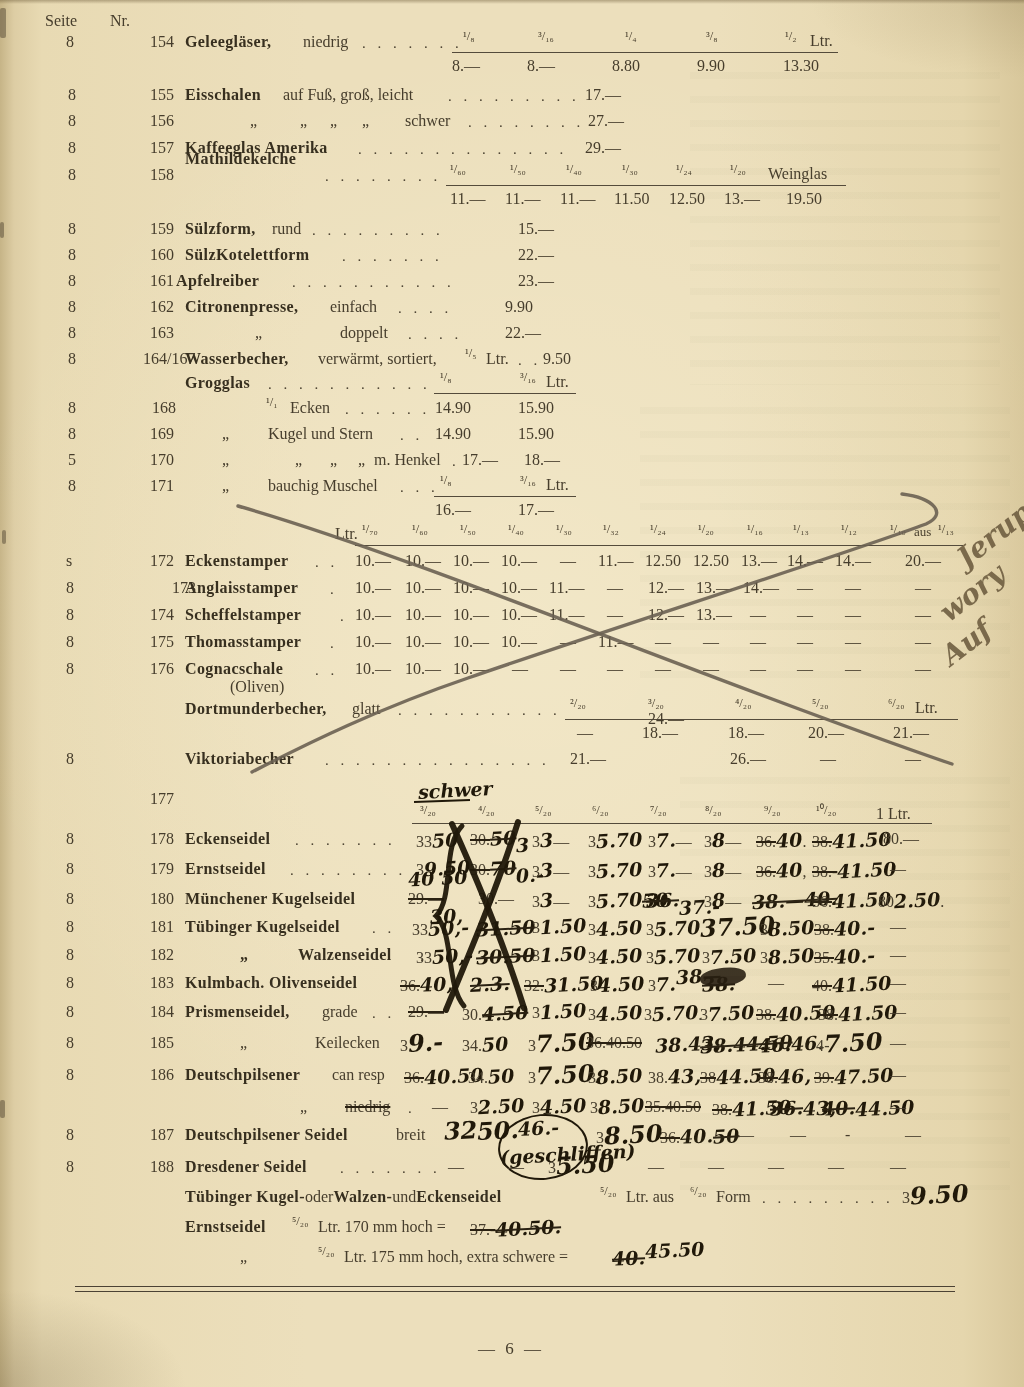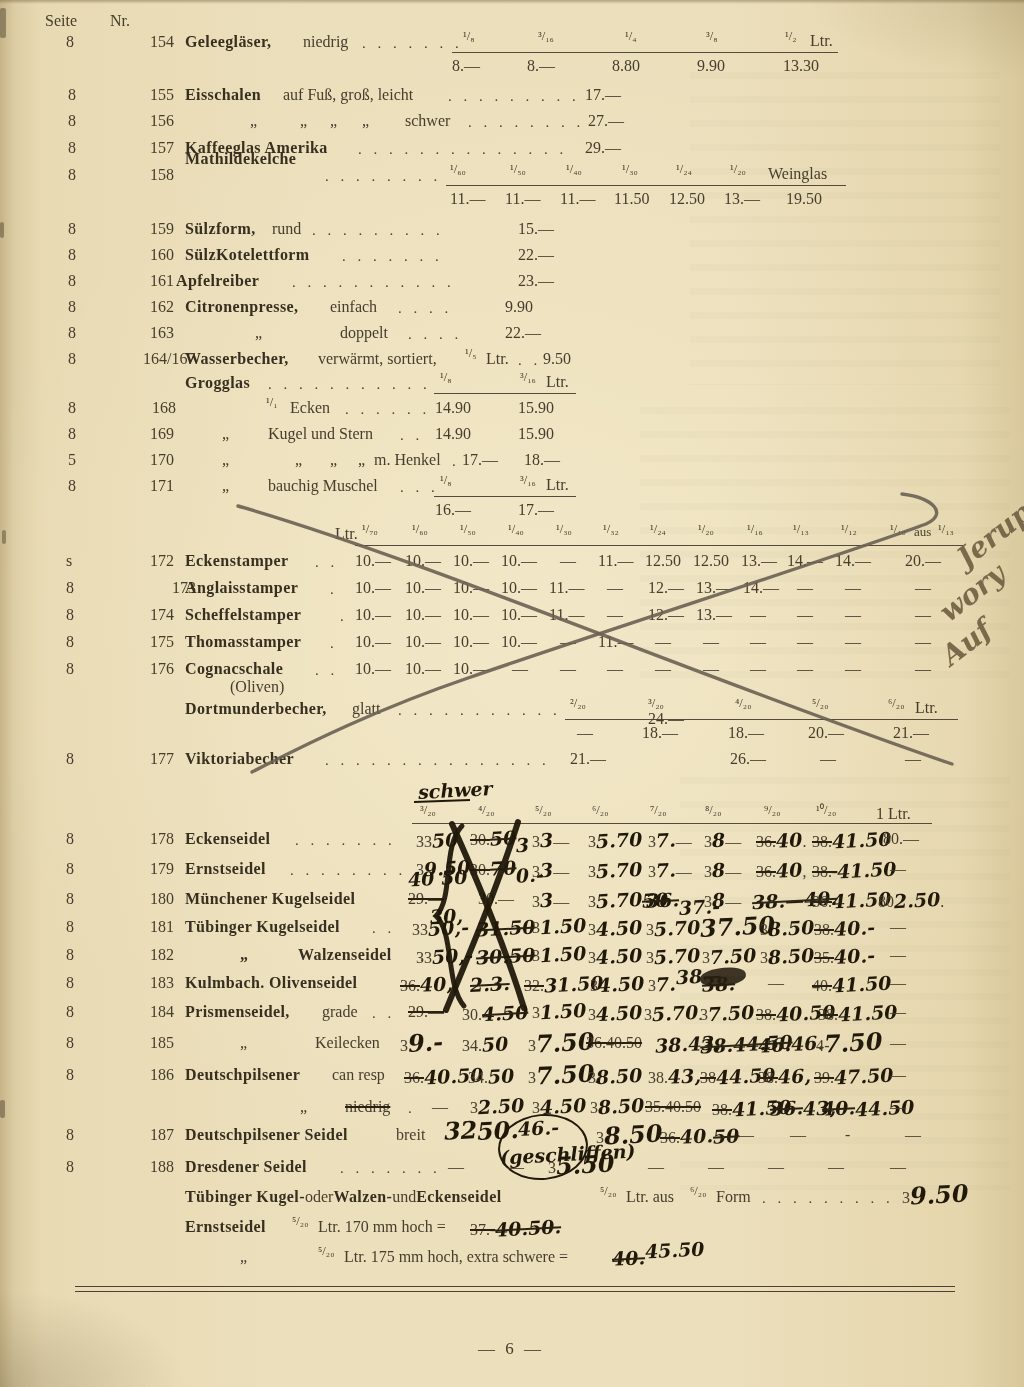--- a/index.html
+++ b/index.html
@@ -285,21 +285,21 @@
     <div class="it fr" style="left: 812px; top: 697px;">⁵/₂₀</div>
     <div class="it fr" style="left: 888px; top: 697px;">⁶/₂₀</div>
     <div class="it " style="left: 915px; top: 699px;">Ltr.</div>
     <div class="it rule" style="left: 565px; top: 719px; width: 393px;"></div>
     <div class="it " style="left: 577px; top: 724px;">—</div>
     <div class="it " style="left: 642px; top: 724px;">18.—</div>
     <div class="it " style="left: 728px; top: 724px;">18.—</div>
     <div class="it " style="left: 808px; top: 724px;">20.—</div>
     <div class="it " style="left: 893px; top: 724px;">21.—</div>
     <div class="it " style="left: 66px; top: 750px;">8</div>
-    <div class="it " style="left: 150px; top: 750px; text-align: center;">177</div>
+    <div class="it " style="left: 150px; top: 790px; text-align: center;">177</div>
     <div class="it b" style="left: 185px; top: 750px;">Viktoriabecher</div>
     <div class="it dots" style="left: 325px; top: 752px;">. . . . . . . . . . . . . . .</div>
     <div class="it " style="left: 570px; top: 750px;">21.—</div>
     <div class="it " style="left: 648px; top: 710px;">24.—</div>
     <div class="it " style="left: 730px; top: 750px;">26.—</div>
     <div class="it " style="left: 820px; top: 750px;">—</div>
     <div class="it " style="left: 905px; top: 750px;">—</div>
     <div class="it h sm" style="left: 418px; top: 780px;">schwer</div>
     <div class="it hrule" style="left: 414px; top: 800px; width: 56px;"></div>
     <div class="it fr" style="left: 420px; top: 804px;">³/₂₀</div>

